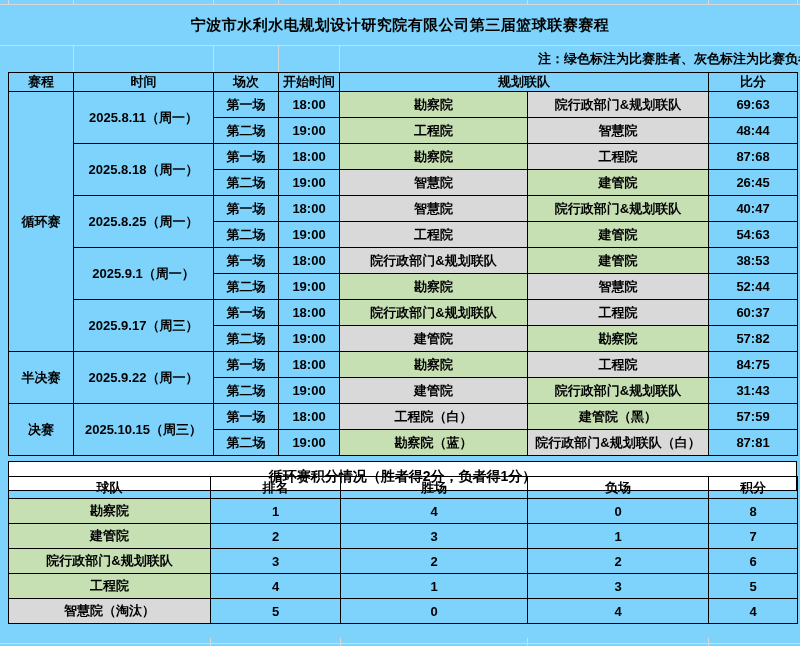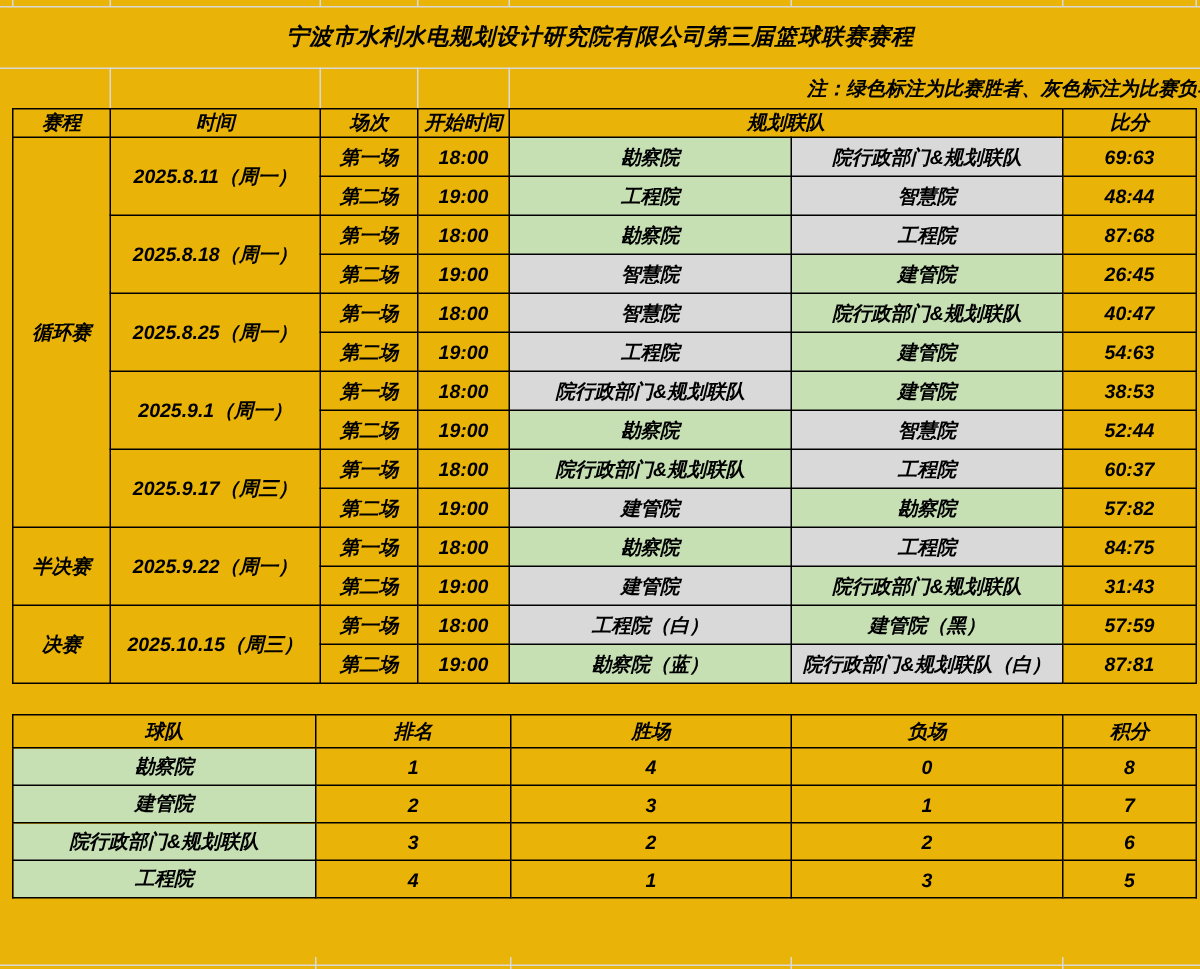--- a/index.html
+++ b/index.html
@@ -1,19 +1,19 @@
 <!DOCTYPE html>
 <html><head>
 <meta charset="utf-8">
 <style>
   html,body { margin:0; padding:0; background:#ffffff; }
   .sheet {
-    position:relative; width:800px; height:646px; background:#eab308;
+    position:relative; width:800px; height:646px; background:#7dd3fc;
     font-family:"Liberation Sans","DejaVu Sans",sans-serif;
-    font-weight:bold; color:#000; overflow:hidden;font-style:italic;
+    font-weight:bold; color:#000; overflow:hidden;
   }
   .gridline { position:absolute; background:#d9d9d9; }
   .title-row {
     position:absolute; top:4px; left:0; width:800px; height:41px;
     line-height:41px; text-align:center; font-size:15px; letter-spacing:0.5px;
   }
   .note-row {
     position:absolute; top:45px; left:0; width:794px; height:27px;
     line-height:27px; text-align:right; font-size:13px; padding-right:4px;margin-left:17px;
   }
@@ -187,20 +187,21 @@
         <tr>
           <td>第二场</td>
           <td>19:00</td>
           <td style="background: rgb(198, 224, 180);">勘察院（蓝）</td>
           <td style="background: rgb(217, 217, 217); margin-left: 35px;">院行政部门&amp;规划联队（白）</td>
           <td>87:81</td>
         </tr>
       </tbody>
   </table>
 
+  <div class="section-bar">循环赛积分情况（胜者得2分，负者得1分）</div>
 
   <table id="standings-table">
     <colgroup>
       <col style="width:202px">
         <col style="width:130px">
         <col style="width:187px">
       <col style="width:181px">
         <col style="width:89px">
     </colgroup>
     <thead>
@@ -234,16 +235,23 @@
           <td>2</td>
           <td>6</td>
         </tr>
         <tr>
           <td style="background: rgb(198, 224, 180);">工程院</td>
           <td>4</td>
           <td>1</td>
           <td>3</td>
           <td>5</td>
         </tr>
+        <tr>
+          <td style="background: rgb(217, 217, 217);">智慧院（淘汰）</td>
+          <td>5</td>
+          <td>0</td>
+          <td>4</td>
+          <td>4</td>
+        </tr>
       </tbody>
   </table>
 
 </div>
 
 </body></html>

